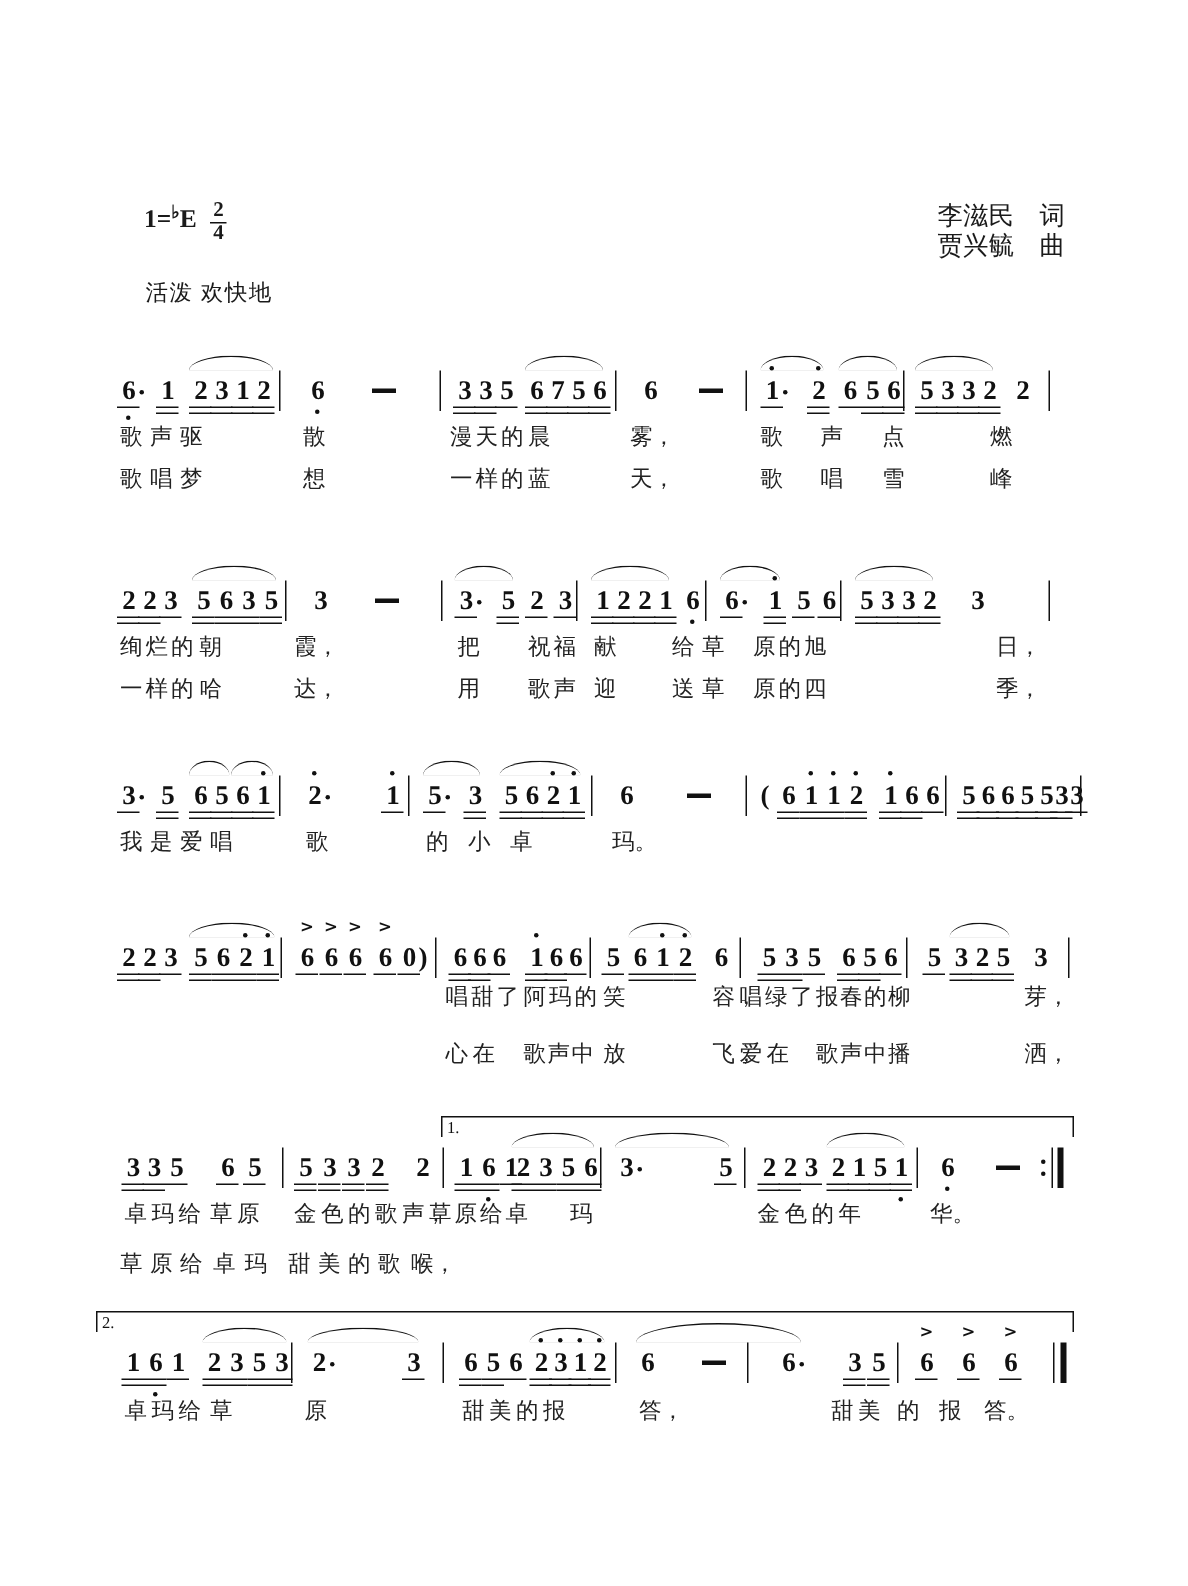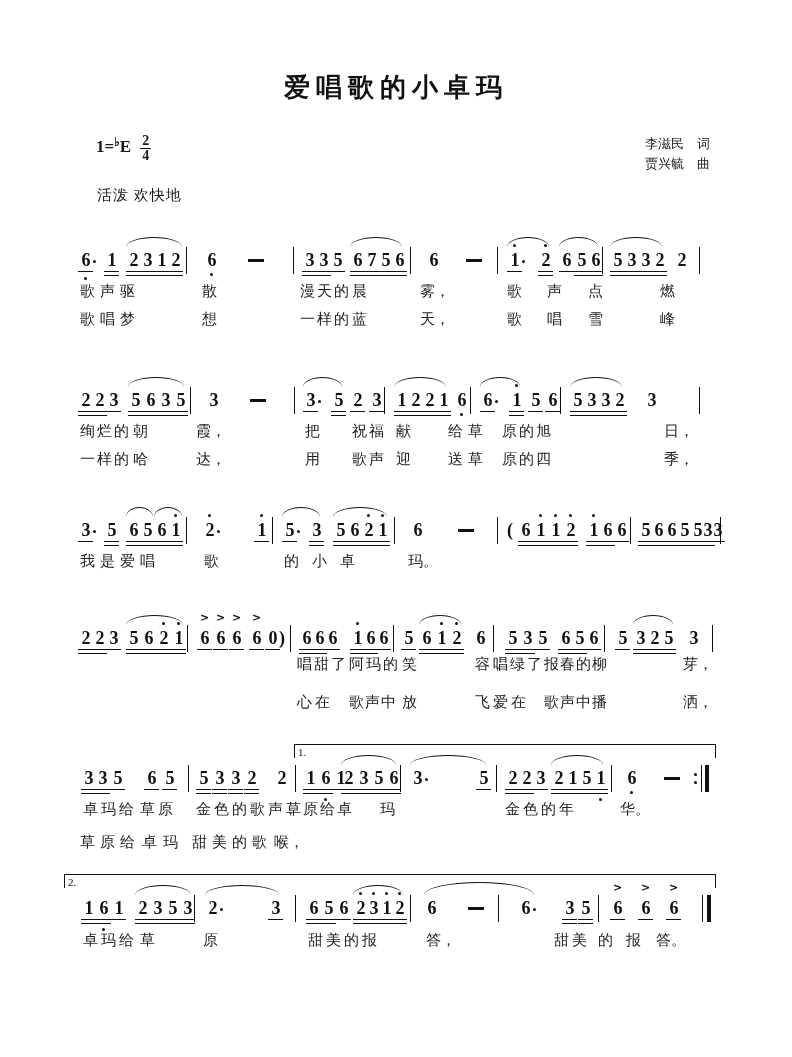--- a/index.html
+++ b/index.html
@@ -5,21 +5,21 @@
   html,body{margin:0;padding:0;background:#ffffff;}
   #page{position:relative;width:792px;height:1057px;background:#fff;overflow:hidden;
         font-family:"Liberation Serif", serif;color:#1a1a1a;}
   #song-title{position:absolute;top:70px;left:0;width:100%;text-align:center;margin:0;
         font-size:26px;font-weight:bold;letter-spacing:6px;color:#111;}
   #keysig{position:absolute;left:96px;top:134px;font-size:17px;font-weight:bold;white-space:nowrap;}
   #keysig .flat{font-size:12px;vertical-align:6px;font-weight:bold;}
   .meter{display:inline-block;text-align:center;vertical-align:-8px;margin-left:9px;font-weight:bold;font-size:14px;}
   .meter .mt{display:block;border-bottom:1.6px solid #111;padding:0 2px;line-height:14px;}
   .meter .mb{display:block;line-height:14px;}
-  #credits{position:absolute;left:592px;top:134px;width:118px;text-align:right;font-size:13px;line-height:20px;}
+  #credits{position:absolute;left:592px;top:134px;width:118px;text-align:right;font-size:17px;line-height:20px;}
   #tempo{position:absolute;left:97px;top:186px;font-size:15px;letter-spacing:1px;}
   #score{position:absolute;left:0;top:0;width:792px;height:1057px;}
   .note{position:absolute;width:12px;text-align:center;font-size:18px;font-weight:bold;
         line-height:20px;font-family:"Liberation Serif", serif;color:#111;}
   .paren{position:absolute;font-size:18px;font-weight:bold;line-height:20px;color:#111;}
   .bar{position:absolute;width:1.4px;height:27px;background:#111;}
   .thick{position:absolute;width:3.6px;height:27px;background:#111;}
   .ubar{position:absolute;height:1.4px;background:#111;}
   .odot{position:absolute;width:3px;height:3px;border-radius:50%;background:#111;}
   .rdot{position:absolute;width:3.2px;height:3.2px;border-radius:50%;background:#111;}
@@ -30,21 +30,20 @@
   .vlabel{position:absolute;font-size:11px;color:#111;font-family:"Liberation Serif", serif;}
   .accent{position:absolute;font-size:11px;font-weight:bold;color:#111;
         font-family:"DejaVu Sans", sans-serif;}
   .lyr{position:absolute;font-size:15px;color:#222;white-space:nowrap;
         font-family:"Liberation Serif", serif;}
 </style>
 </head>
 <body>
 
 <div id="page">
-  <h1 id="song-title">爱唱歌的小卓玛</h1>
 
   <div id="keysig">
     <span>1=</span><span class="flat">♭</span><span>E</span><span class="meter"><span class="mt">2</span><span class="mb">4</span></span>
   </div>
 
   <div id="credits">
     <div>李滋民　词</div>
     <div>贾兴毓　曲</div>
   </div>
 

